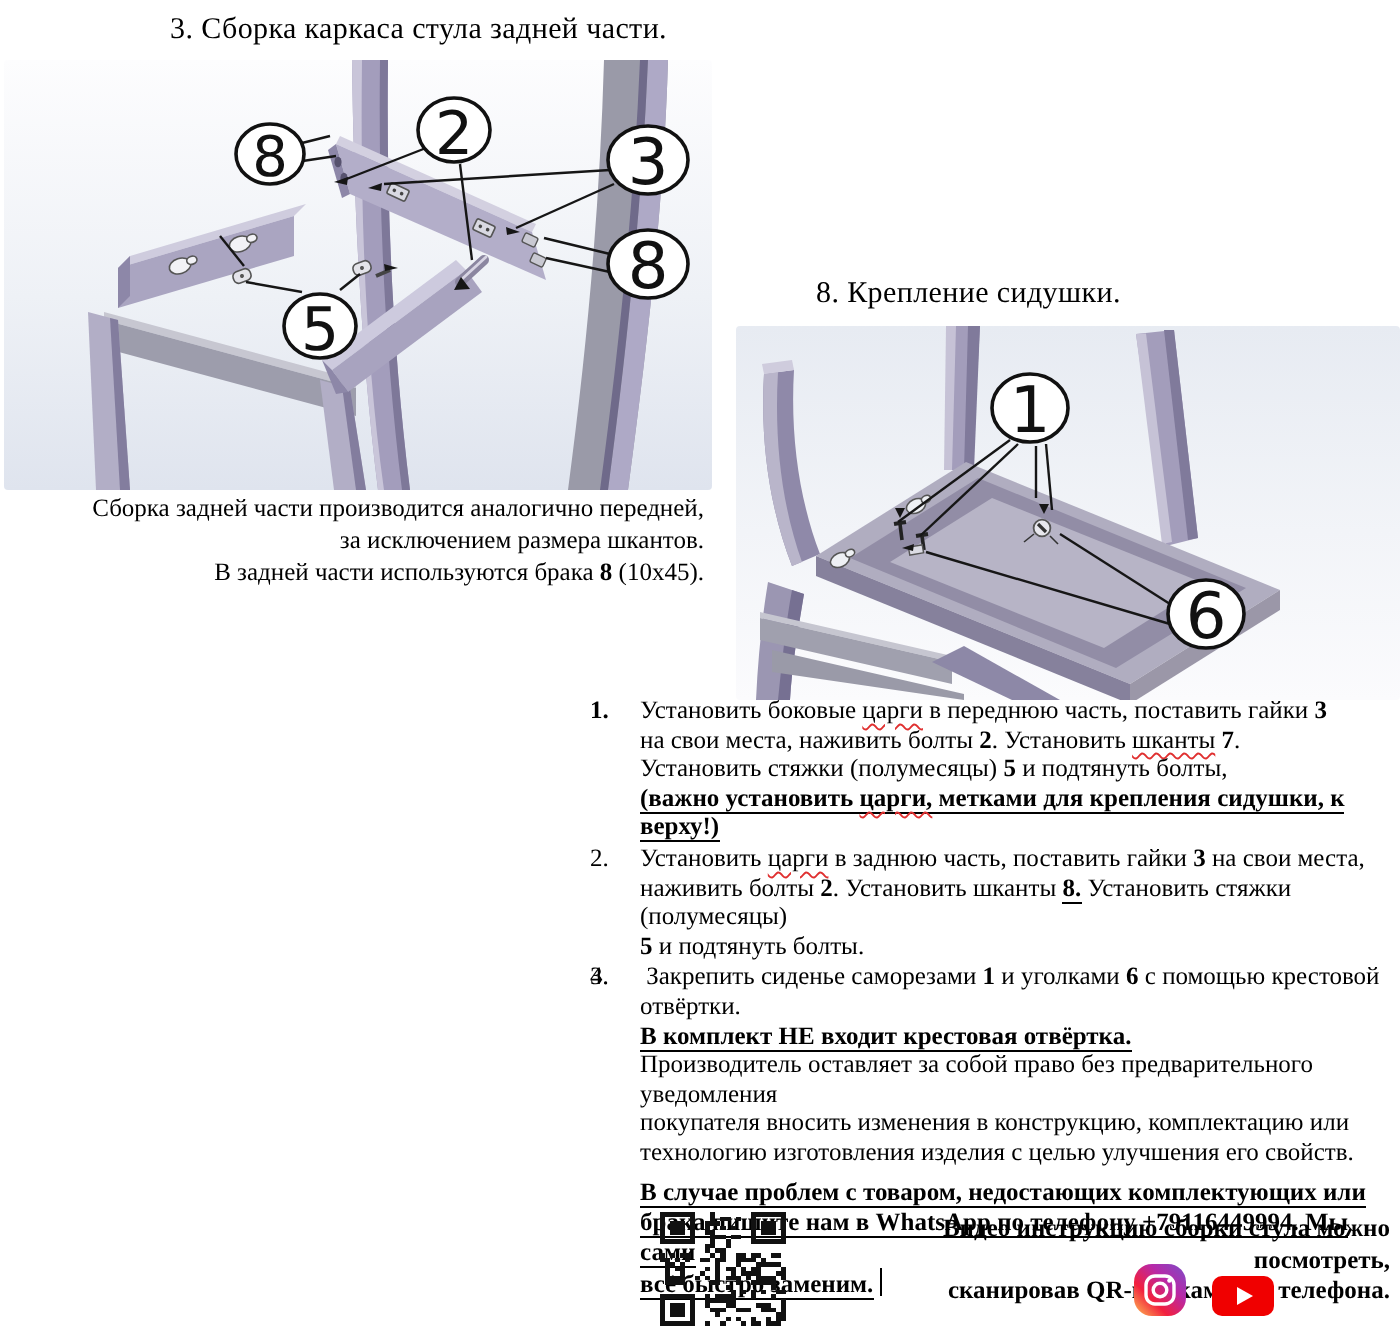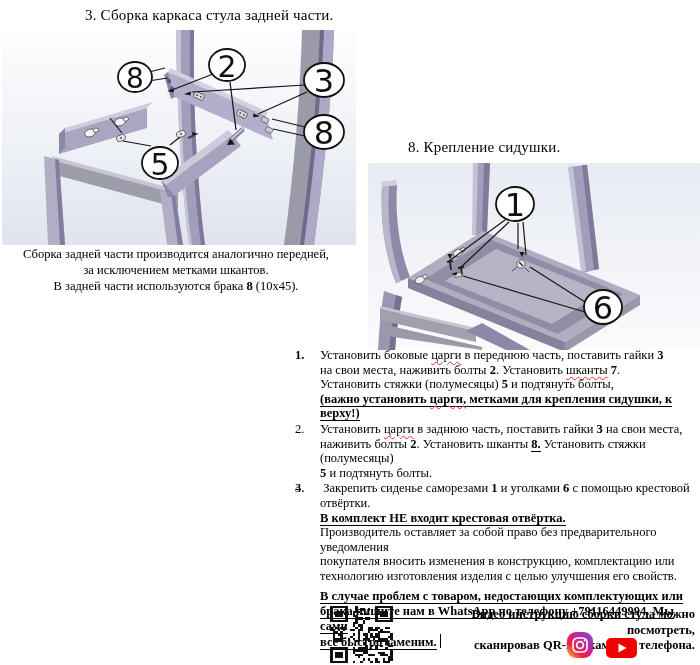--- a/index.html
+++ b/index.html
@@ -6,21 +6,21 @@
   body{width:700px;height:665px;background:#fff;position:relative;overflow:hidden;
        font-family:"Liberation Serif",serif;color:#000;}
   .abs{position:absolute}
   .title{font-size:15px;white-space:nowrap;letter-spacing:.2px}
   .diagram{border-radius:2px}
   .d1{background:linear-gradient(180deg,#fdfdfe 0%,#eef1f6 55%,#dfe4ee 100%)}
   .d2{background:linear-gradient(180deg,#e7ebf2 0%,#f2f4f8 55%,#fbfbfd 100%)}
   .notebox{position:absolute;left:8px;top:11px;width:96px;padding:4px 5px 5px 6px;background:#fff;
            border:1.4px solid #222;font-family:"Liberation Sans",sans-serif;font-size:10px;
            line-height:13px;white-space:pre-line;color:#111}
-  .midnote{font-size:12.5px;line-height:16px;text-align:center}
+  .midnote{font-size:12.5px;line-height:16px;text-align:right}
   .instr{font-size:12.5px;line-height:14.6px}
   .item{position:relative;padding-left:27px;margin-bottom:1px}
   .item .num{position:absolute;left:2px;top:0}
   .numb{font-weight:bold}
   .b{font-weight:bold}
   .u{border-bottom:1.2px solid #000}
   .sq{text-decoration-line:underline;text-decoration-style:wavy;text-decoration-color:#e03030;
       text-decoration-thickness:1px;text-underline-offset:2px}
   .cursor{display:inline-block;width:1.3px;height:14px;background:#000;margin-left:3px;vertical-align:-2px}
   .warranty{margin-top:5px;margin-left:27px;line-height:15.2px}
@@ -144,21 +144,21 @@
         <ellipse cx="322" cy="102" rx="20" ry="17" fill="#fff" stroke="#111" stroke-width="1.8"></ellipse>
         <text class="co" x="322" y="114" font-size="32" text-anchor="middle">8</text>
       </g>
       <g>
         <ellipse cx="158" cy="133" rx="18" ry="16" fill="#fff" stroke="#111" stroke-width="1.8"></ellipse>
         <text class="co" x="158" y="145" font-size="30" text-anchor="middle">5</text>
       </g>
     </svg>
   </div>
 
-  <div class="abs midnote" style="left:0;top:246px;width:352px"><span>Сборка задней части производится аналогично передней,</span><br><span>за исключением метками шкантов.</span><br><span>В задней части используются брака </span><span class="b">8</span><span> (10x45).</span></div>
+  <div class="abs midnote" style="left:0;top:246px;width:352px"><span>Сборка задней части производится аналогично передней,</span><br><span>за исключением размера шкантов.</span><br><span>В задней части используются брака </span><span class="b">8</span><span> (10x45).</span></div>
 
   <div class="abs title" style="left:408px;top:139px">8.  Крепление сидушки.</div>
 
   <div class="abs diagram d2" style="left:368px;top:163px;width:332px;height:187px">
     <svg viewBox="0 0 332 187" width="332" height="187">
 
       <path d="M14,24 C12,58 17,92 28,120 L42,114 C32,88 27,56 29,22 Z" fill="#8f89a9"></path>
       <path d="M14,24 C12,58 17,92 28,120 L33,118 C23,90 19,58 21,23 Z" fill="#b9b5ca"></path>
       <polygon points="13,19 28,17 29,22 14,24" fill="#cfccdd"></polygon>
 

